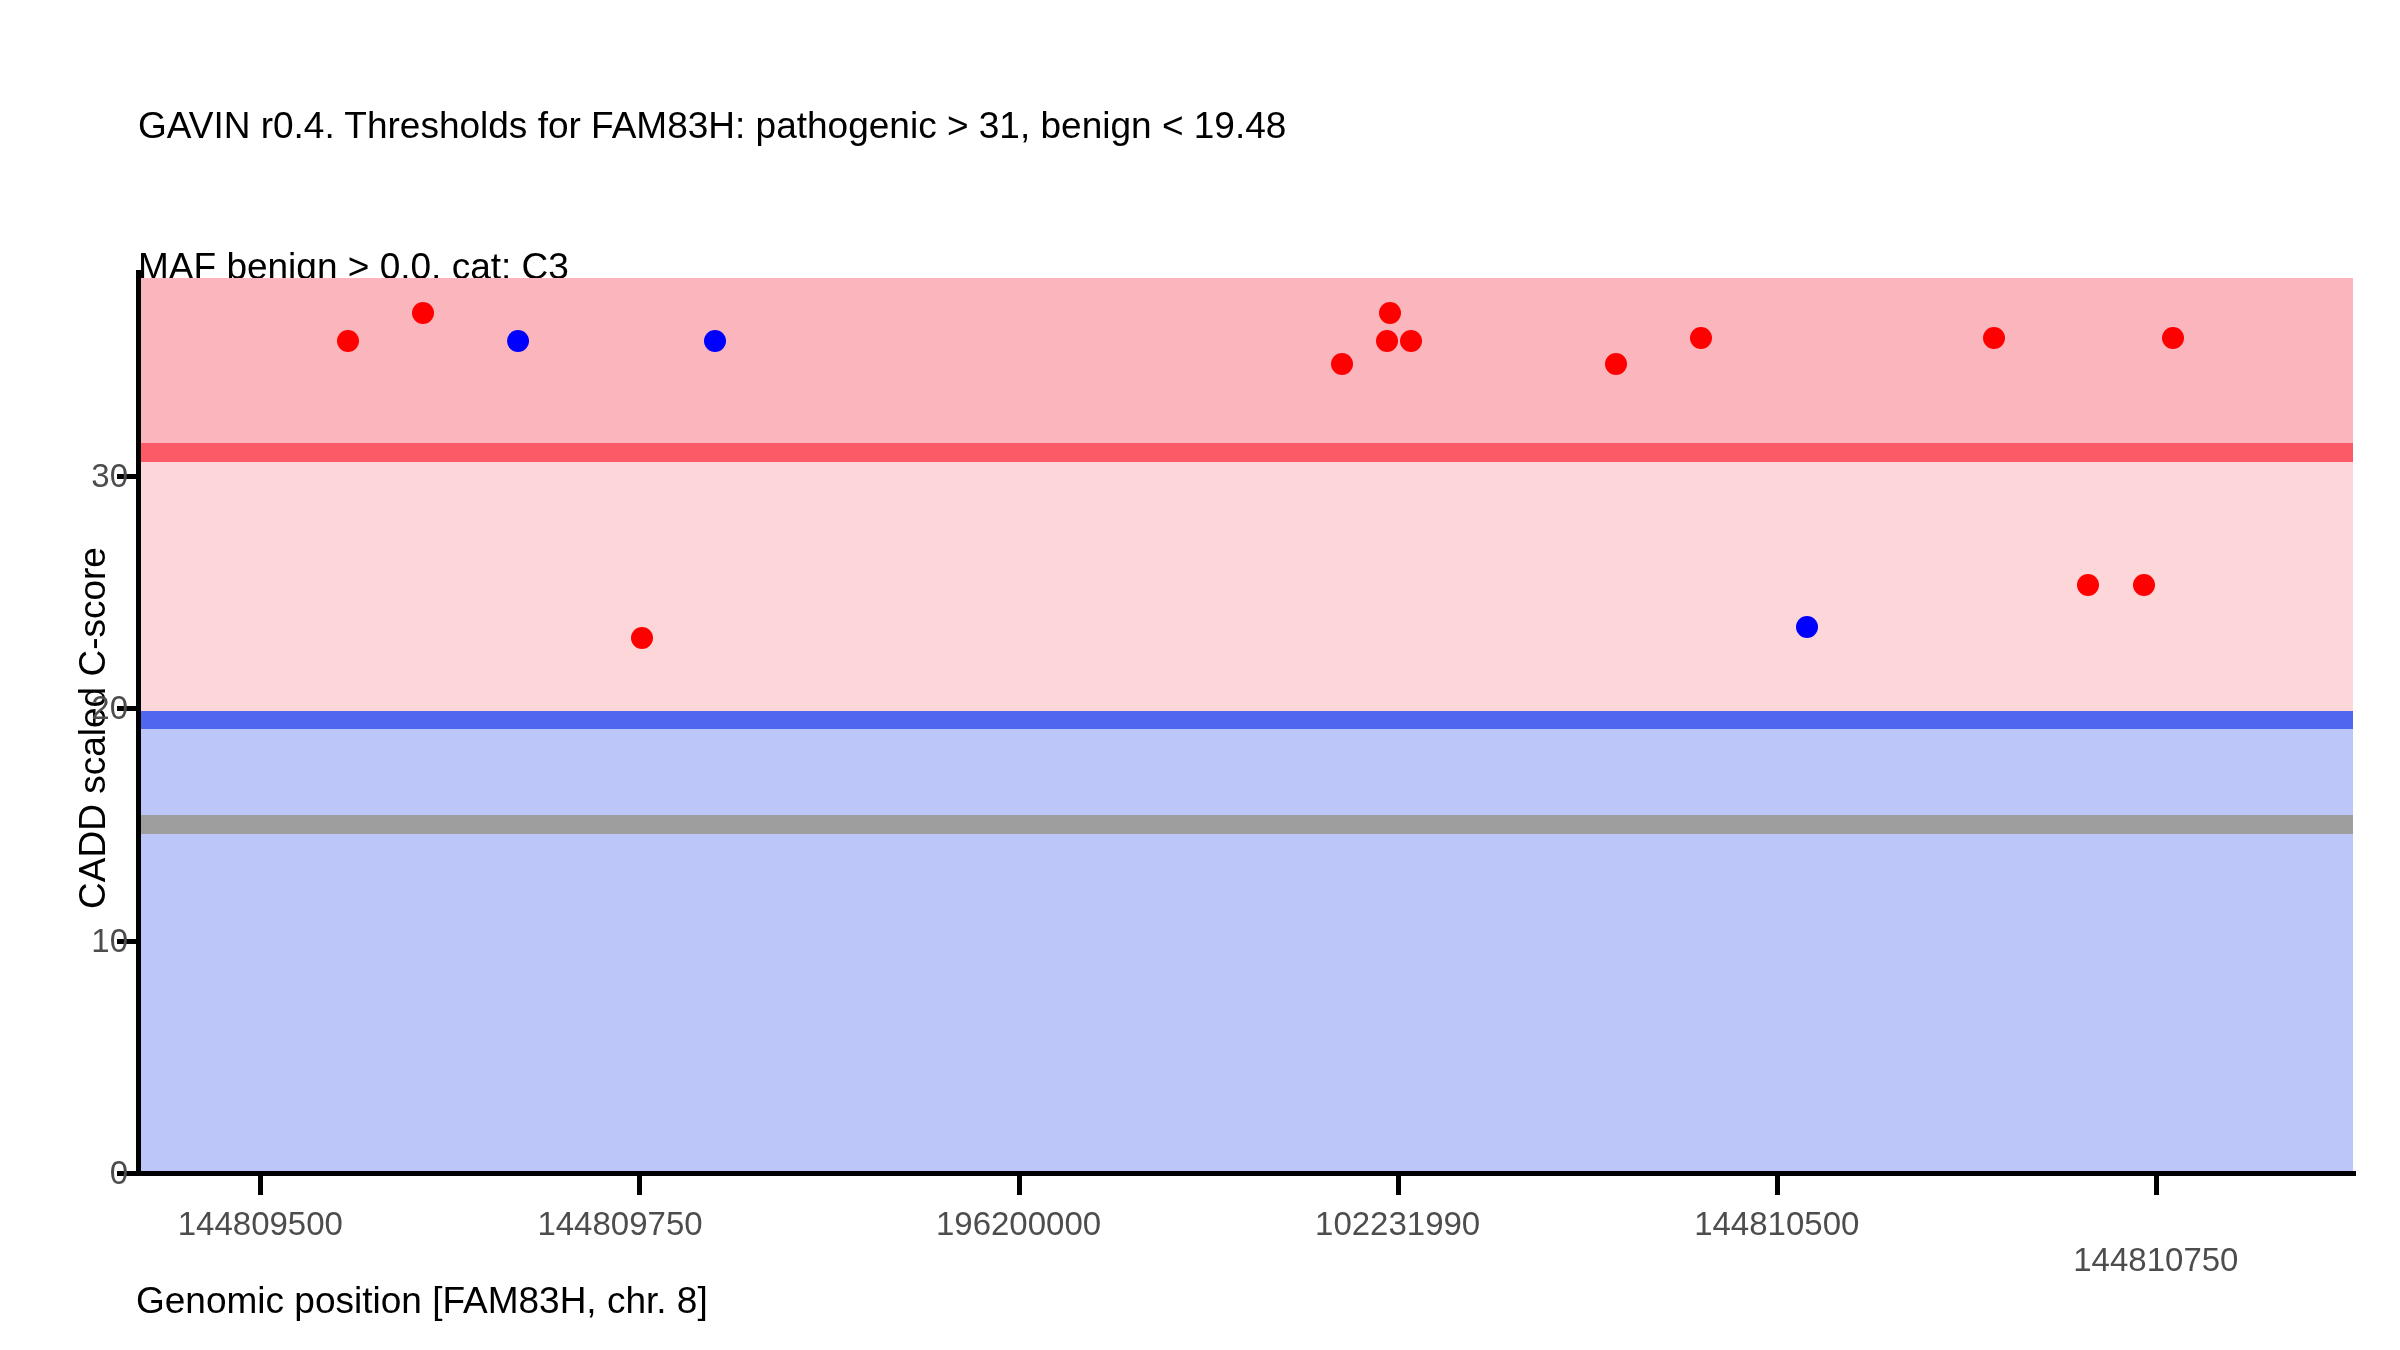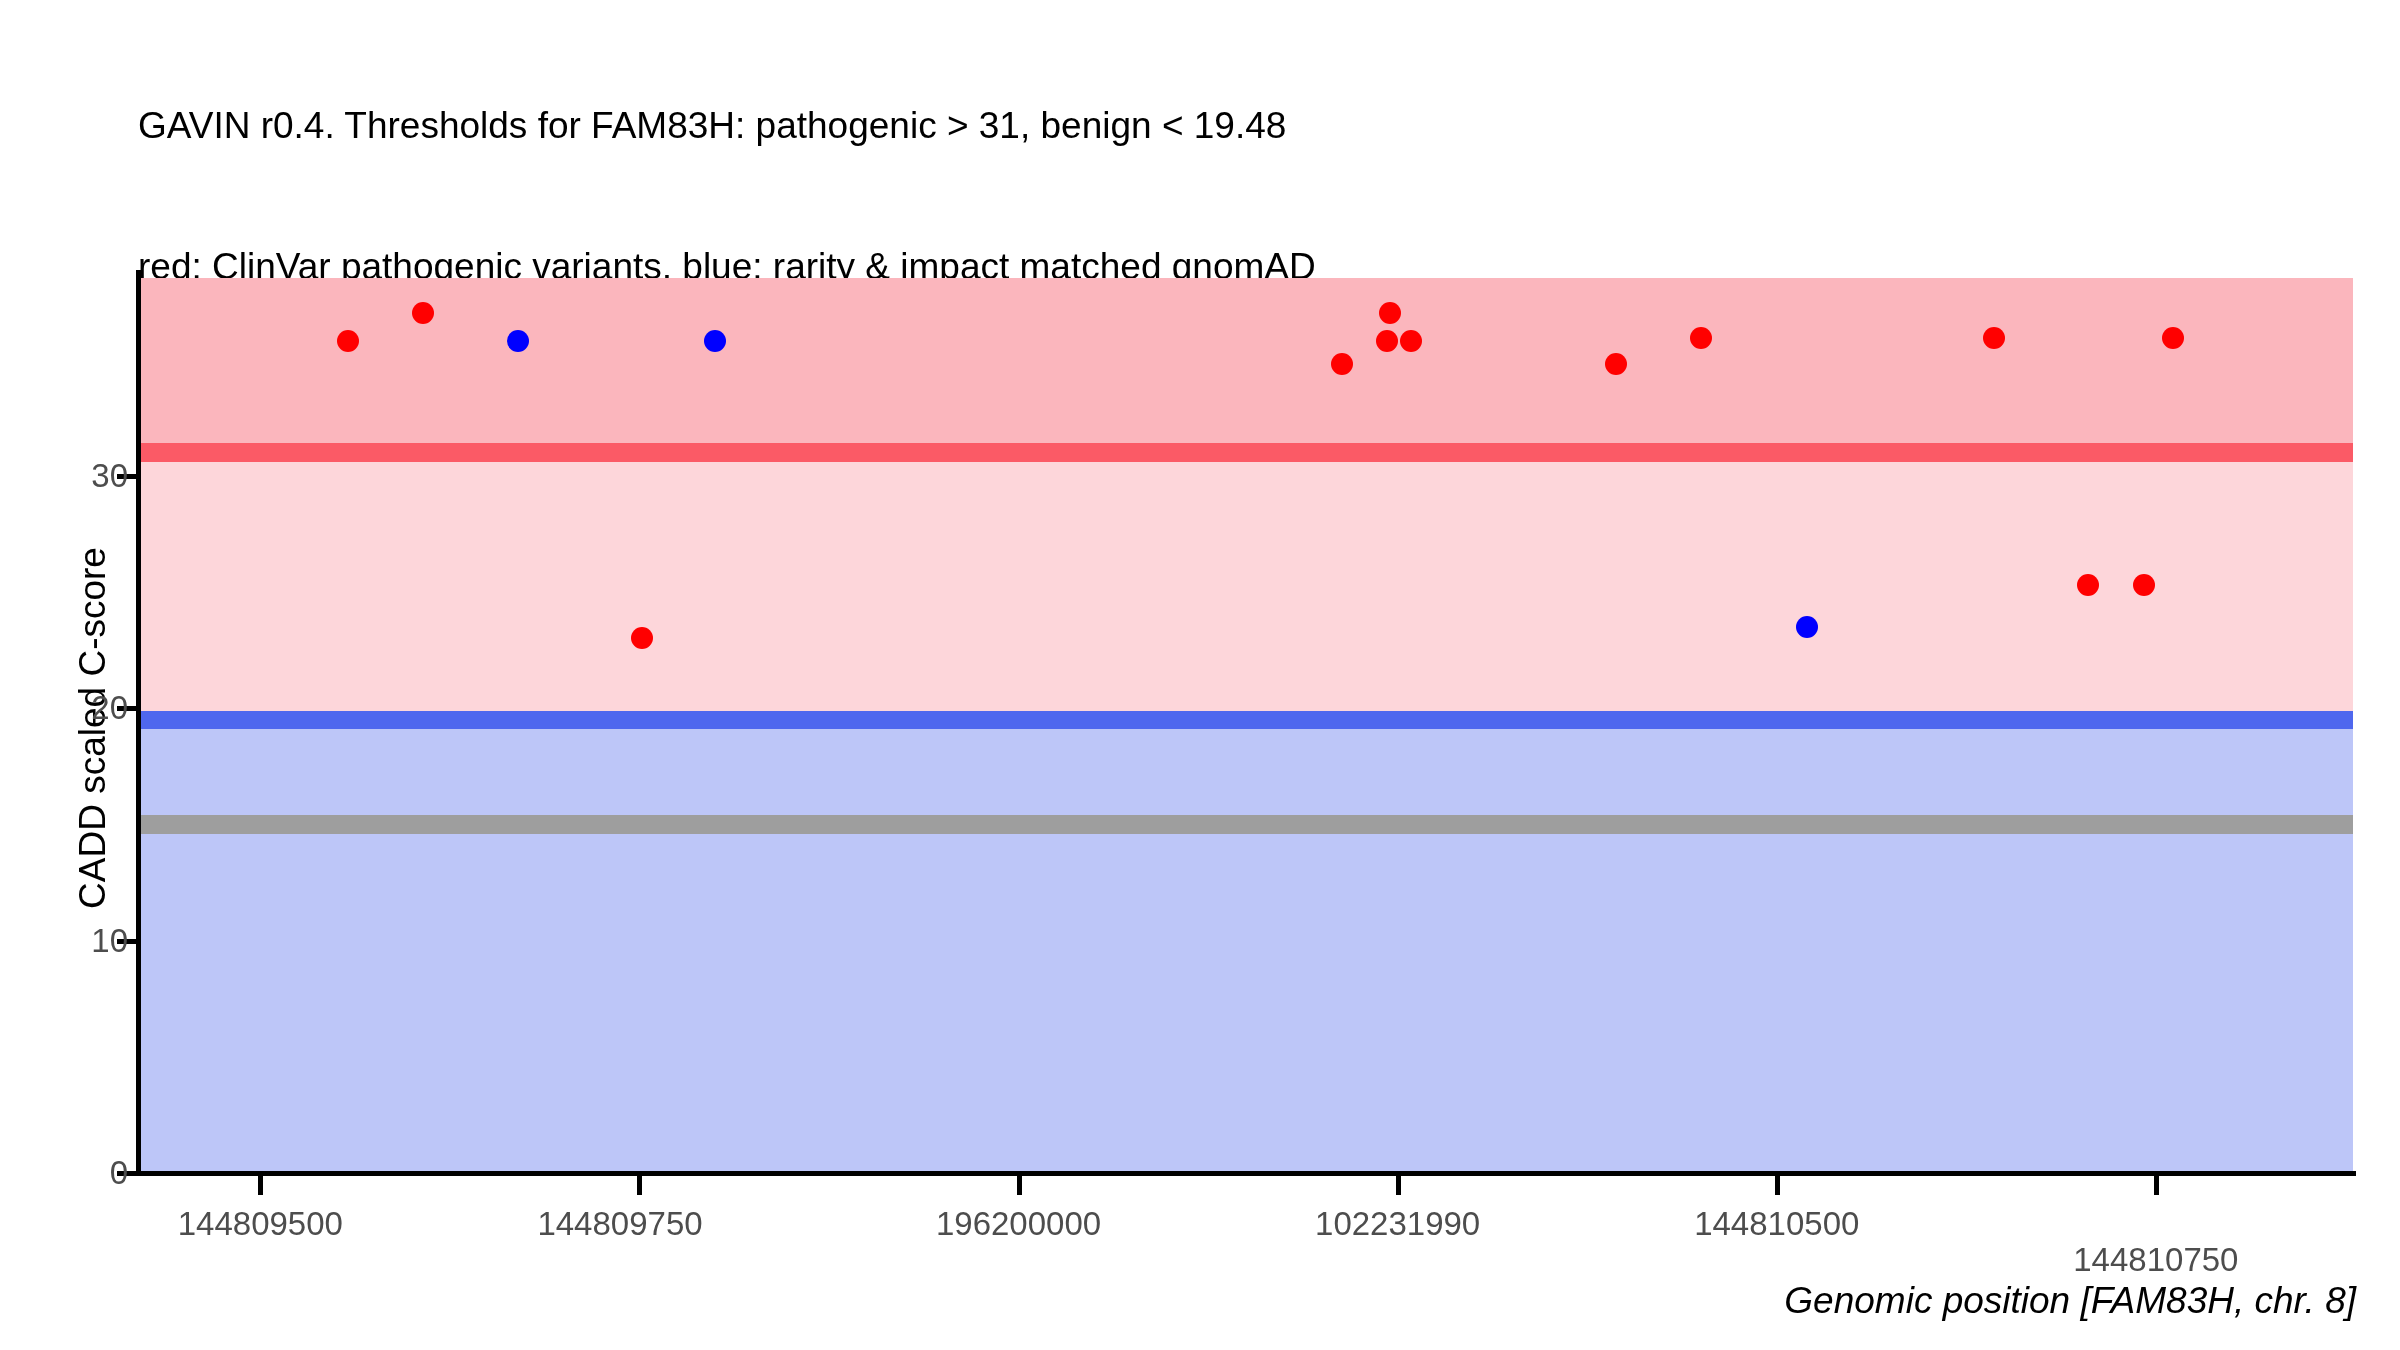--- a/index.html
+++ b/index.html
@@ -128,33 +128,33 @@
     font-size: 37px;
     color: #000000;
     transform: rotate(-90deg);
   }
 
   #x-axis-title {
     position: absolute;
     left: 136px;
     top: 1280px;
     width: 2220px;
-    text-align: right;
+    text-align: left;
     font-size: 37px;
     color: #000000;
-    font-style: italic;
   }
 </style>
 </head>
 <body>
 
 <div id="figure">
 
   <div id="title-block">
     <div>GAVIN r0.4. Thresholds for FAM83H: pathogenic &gt; 31, benign &lt; 19.48</div>
+    <div>MAF benign &gt; 0.0, cat: C3</div>
     <div>red: ClinVar pathogenic variants, blue: rarity &amp; impact matched gnomAD</div>
     <div>variants, green: RefSeq exons, grey: genome-wide fallback threshold</div>
   </div>
 
   <div id="panel">
       <div class="band" style="top: 0px; height: 174.351px; background: rgb(251, 182, 189);"></div>
       <div class="hline" style="top: 165.052px; height: 18.5974px; background: rgb(251, 90, 102);"></div>
       <div class="band" style="top: 183.649px; height: 258.504px; background: rgb(253, 214, 218);"></div>
       <div class="hline" style="top: 433.319px; height: 17.6675px; background: rgb(79, 103, 238);"></div>
       <div class="band" style="top: 450.987px; height: 444.013px; background: rgb(189, 198, 248);"></div>

